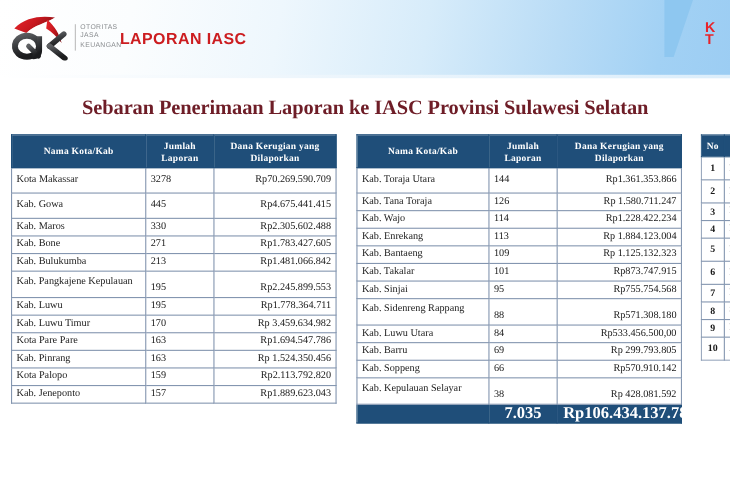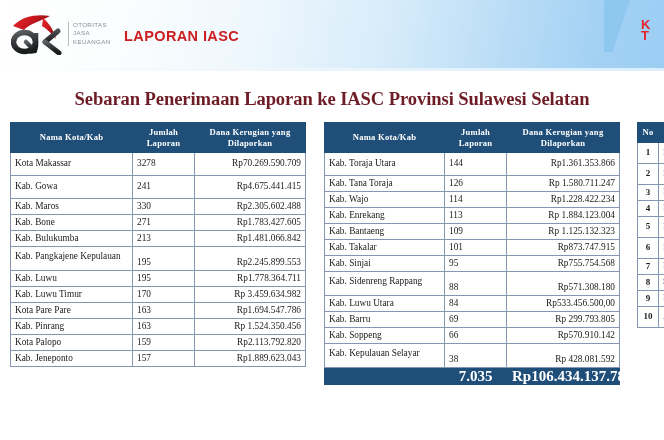--- a/index.html
+++ b/index.html
@@ -66,21 +66,21 @@
     font-family: "Liberation Sans", sans-serif;
     font-size: 6.2px;
     line-height: 8.4px;
     letter-spacing: 0.35px;
     color: #8a8d90;
     white-space: nowrap;
   }
 
   .laporan-title {
     position: absolute;
-    left: 124px; top: 28px;
+    left: 109px; top: 28px;
     font-family: "Liberation Sans", sans-serif;
     font-size: 14.5px;
     font-weight: bold;
     letter-spacing: 0.4px;
     color: #cc1d20;
   }
 
   
   .edge-logo {
     position: absolute;
@@ -279,21 +279,21 @@
       </tr>
     </thead>
     <tbody>
       <tr class="tall">
         <td class="c-name">Kota Makassar</td>
         <td class="c-num">3278</td>
         <td class="c-money">Rp70.269.590.709</td>
       </tr>
       <tr class="tall">
         <td class="c-name">Kab. Gowa</td>
-        <td class="c-num">241</td>
+        <td class="c-num">445</td>
         <td class="c-money">Rp4.675.441.415</td>
       </tr>
       <tr class="normal">
         <td class="c-name">Kab. Maros</td>
         <td class="c-num">330</td>
         <td class="c-money">Rp2.305.602.488</td>
       </tr>
       <tr class="normal">
         <td class="c-name">Kab. Bone</td>
         <td class="c-num">271</td>

